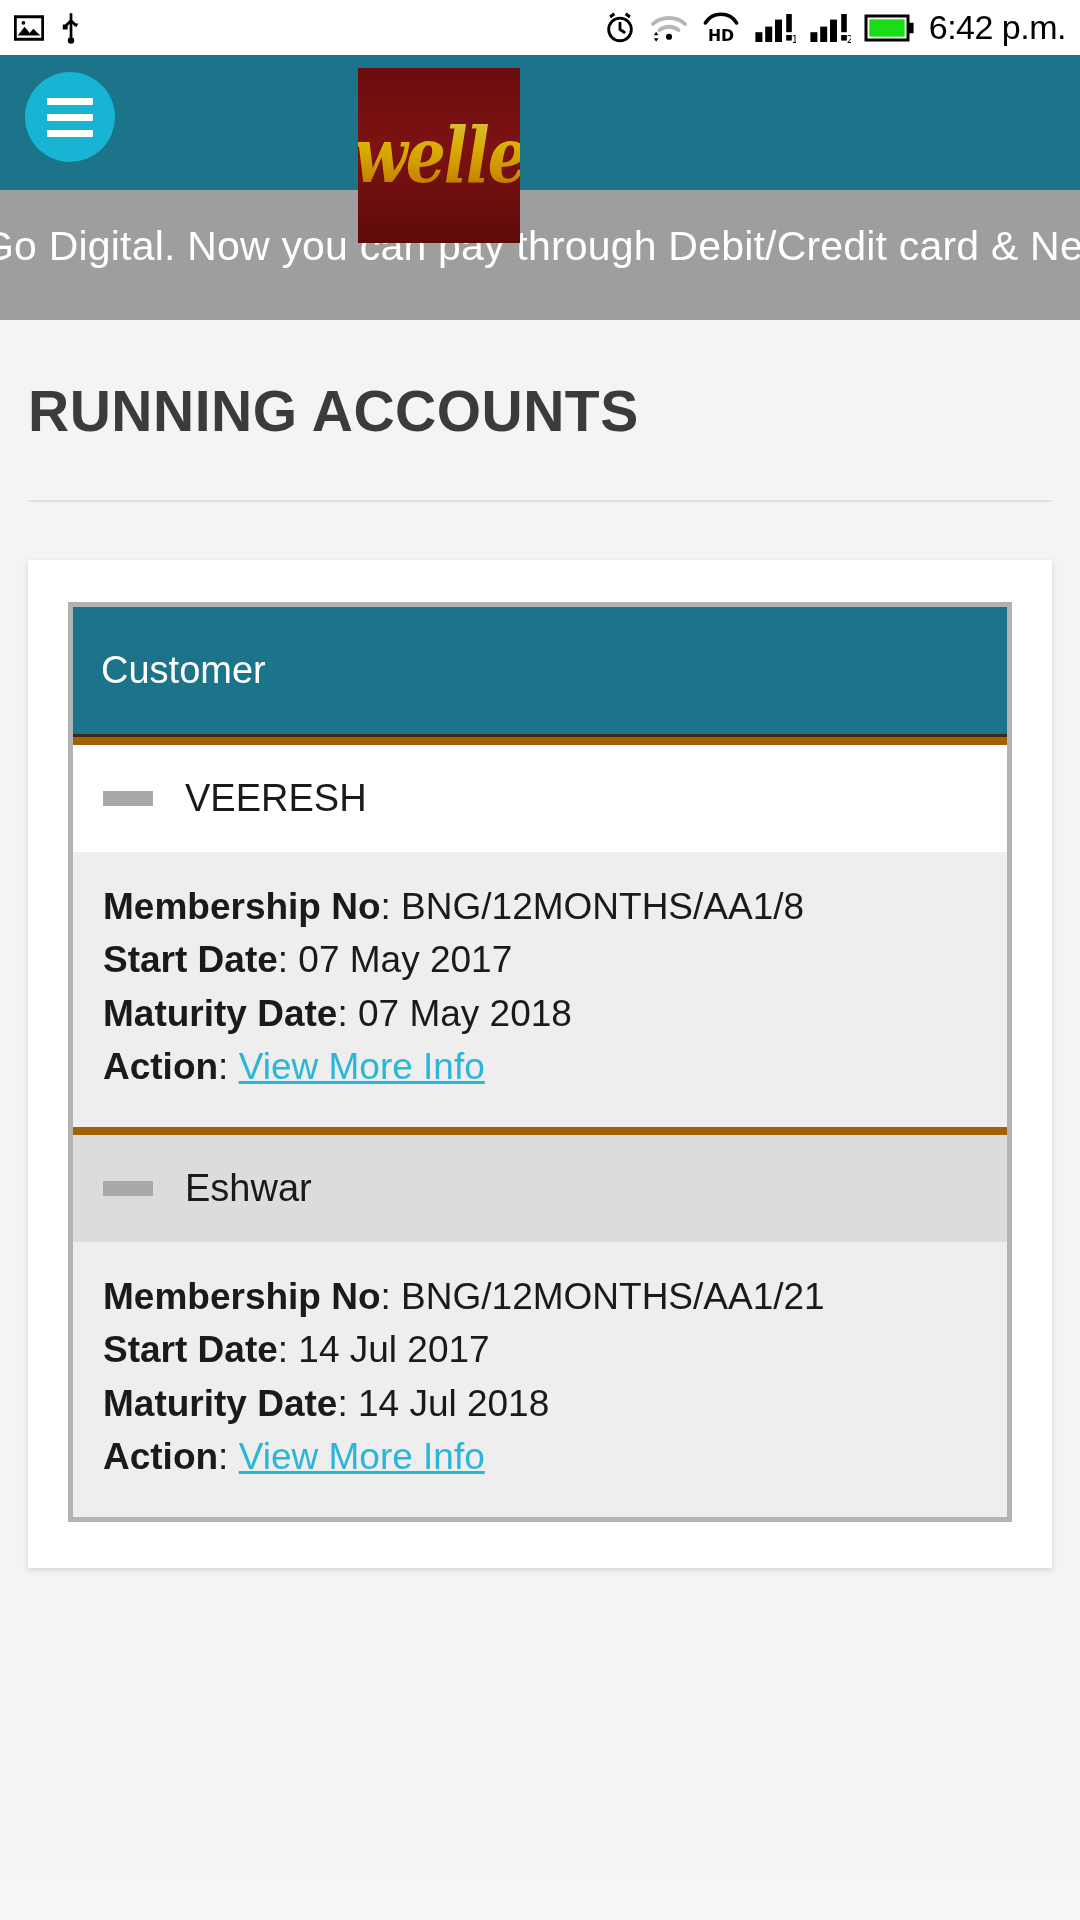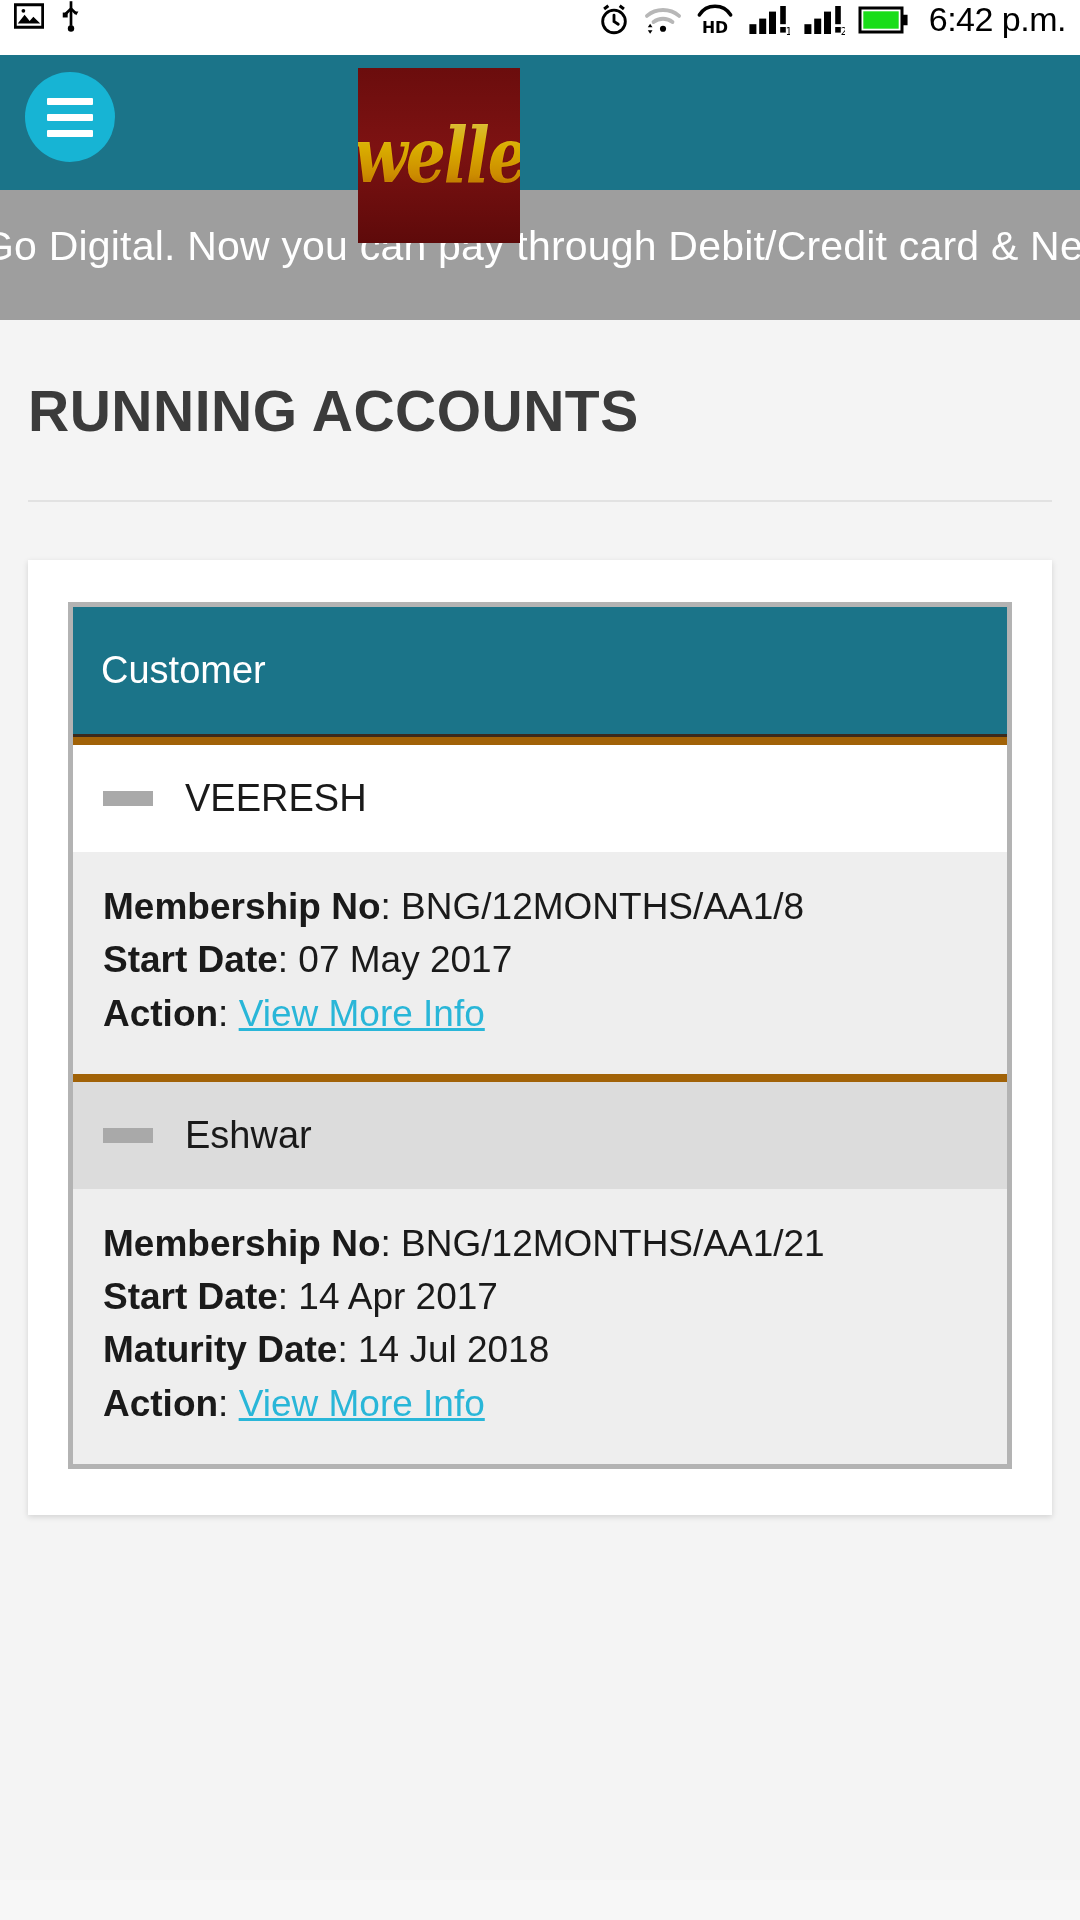--- a/index.html
+++ b/index.html
@@ -8,29 +8,29 @@
     font-family:"Liberation Sans", sans-serif;
     background:#f7f7f7;
     overflow:hidden;
   }
 
   
   .statusbar{
     position:relative;
     width:1080px; height:55px;
     background:#ffffff;
-    display:flex; align-items:flex-start;
+    display:flex; align-items:center;
     padding:0 14px;
   }
   .sb-left{ display:flex; align-items:center; gap:16px; }
   .sb-right{ margin-left:auto; display:flex; align-items:center; gap:13px; }
   .sb-ico{ display:block; }
   .sb-time{
     font-size:34px; color:#000; font-weight:400;
-    letter-spacing:-0.5px; margin-left:6px;
+    letter-spacing:-0.5px; 
     font-family:"Liberation Sans", sans-serif;
   }
 
   
   .appbar{
     position:relative;
     width:1080px; height:135px;
     background:#1b7489;
     display:flex; align-items:center;
   }
@@ -253,34 +253,37 @@
         <span>VEERESH</span>
       </div>
       <div class="detail">
         <div class="line">
           <b>Membership No</b><span class="sep">:</span> <span>BNG/12MONTHS/AA1/8</span>
         </div>
         <div class="line">
           <b>Start Date</b><span class="sep">:</span> <span>07 May 2017</span>
         </div>
         <div class="line">
+          <b>Maturity Date</b><span class="sep">:</span> <span>07 May 2018</span>
+        </div>
+        <div class="line">
           <b>Action</b><span class="sep">:</span> <span class="lnk">View More Info</span>
         </div>
       </div>
 
       <div class="cust-row shade">
         <span class="dash"></span>
         <span>Eshwar</span>
       </div>
       <div class="detail">
         <div class="line">
           <b>Membership No</b><span class="sep">:</span> <span>BNG/12MONTHS/AA1/21</span>
         </div>
         <div class="line">
-          <b>Start Date</b><span class="sep">:</span> <span>14 Apr 2017</span>
+          <b>Start Date</b><span class="sep">:</span> <span>14 Jul 2017</span>
         </div>
         <div class="line">
           <b>Maturity Date</b><span class="sep">:</span> <span>14 Jul 2018</span>
         </div>
         <div class="line">
           <b>Action</b><span class="sep">:</span> <span class="lnk">View More Info</span>
         </div>
       </div>
 
     </div>

